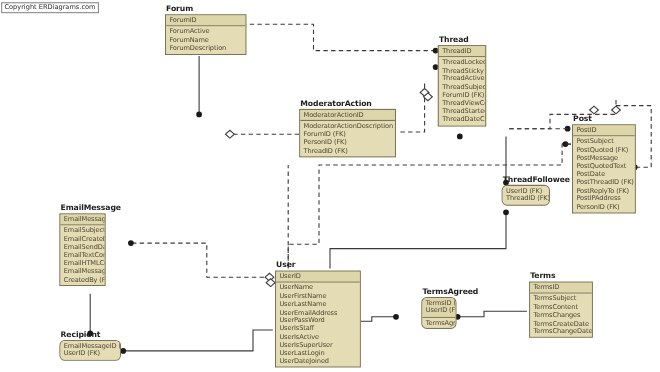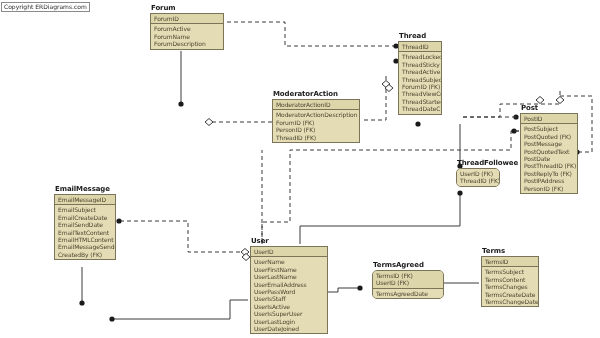--- a/index.html
+++ b/index.html
@@ -189,38 +189,47 @@
   <div class="entity" style="left:438px;top:159px;width:44px;margin-left:18px;">
     <div class="ent-title">ThreadFollowee</div>
     <div class="ent-box rounded nokey">
       <div class="attr-sect">
         <div class="row">UserID (FK)</div>
         <div class="row">ThreadID (FK)</div>
       </div>
     </div>
   </div>
 
-  <div class="entity" style="left:54px;top:185px;width:62px;">
+  <div class="entity" style="left:54px;top:185px;width:42px;">
     <div class="ent-title">EmailMessage</div>
     <div class="ent-box">
       <div class="key-sect">
         <div class="row">EmailMessageID</div>
       </div>
       <div class="attr-sect">
         <div class="row">EmailSubject</div>
         <div class="row">EmailCreateDate</div>
         <div class="row">EmailSendDate</div>
         <div class="row">EmailTextContent</div>
         <div class="row">EmailHTMLContent</div>
         <div class="row">EmailMessageSender</div>
         <div class="row">CreatedBy (FK)</div>
       </div>
     </div>
   </div>
 
+  <div class="entity" style="left:54px;top:300px;width:56px;">
+    <div class="ent-title">Recipient</div>
+    <div class="ent-box rounded nokey">
+      <div class="attr-sect">
+        <div class="row">EmailMessageID (FK)</div>
+        <div class="row">UserID (FK)</div>
+      </div>
+    </div>
+  </div>
 
   <div class="entity" style="left:250px;top:237px;width:78px;">
     <div class="ent-title">User</div>
     <div class="ent-box">
       <div class="key-sect">
         <div class="row">UserID</div>
       </div>
       <div class="attr-sect">
         <div class="row">UserName</div>
         <div class="row">UserFirstName</div>
@@ -229,21 +238,21 @@
         <div class="row">UserPassWord</div>
         <div class="row">UserIsStaff</div>
         <div class="row">UserIsActive</div>
         <div class="row">UserIsSuperUser</div>
         <div class="row">UserLastLogin</div>
         <div class="row">UserDateJoined</div>
       </div>
     </div>
   </div>
 
-  <div class="entity" style="left:372px;top:261px;width:72px;">
+  <div class="entity" style="left:383px;top:261px;width:32px;">
     <div class="ent-title">TermsAgreed</div>
     <div class="ent-box rounded">
       <div class="key-sect">
         <div class="row">TermsID (FK)</div>
         <div class="row">UserID (FK)</div>
       </div>
       <div class="attr-sect">
         <div class="row">TermsAgreedDate</div>
       </div>
     </div>

